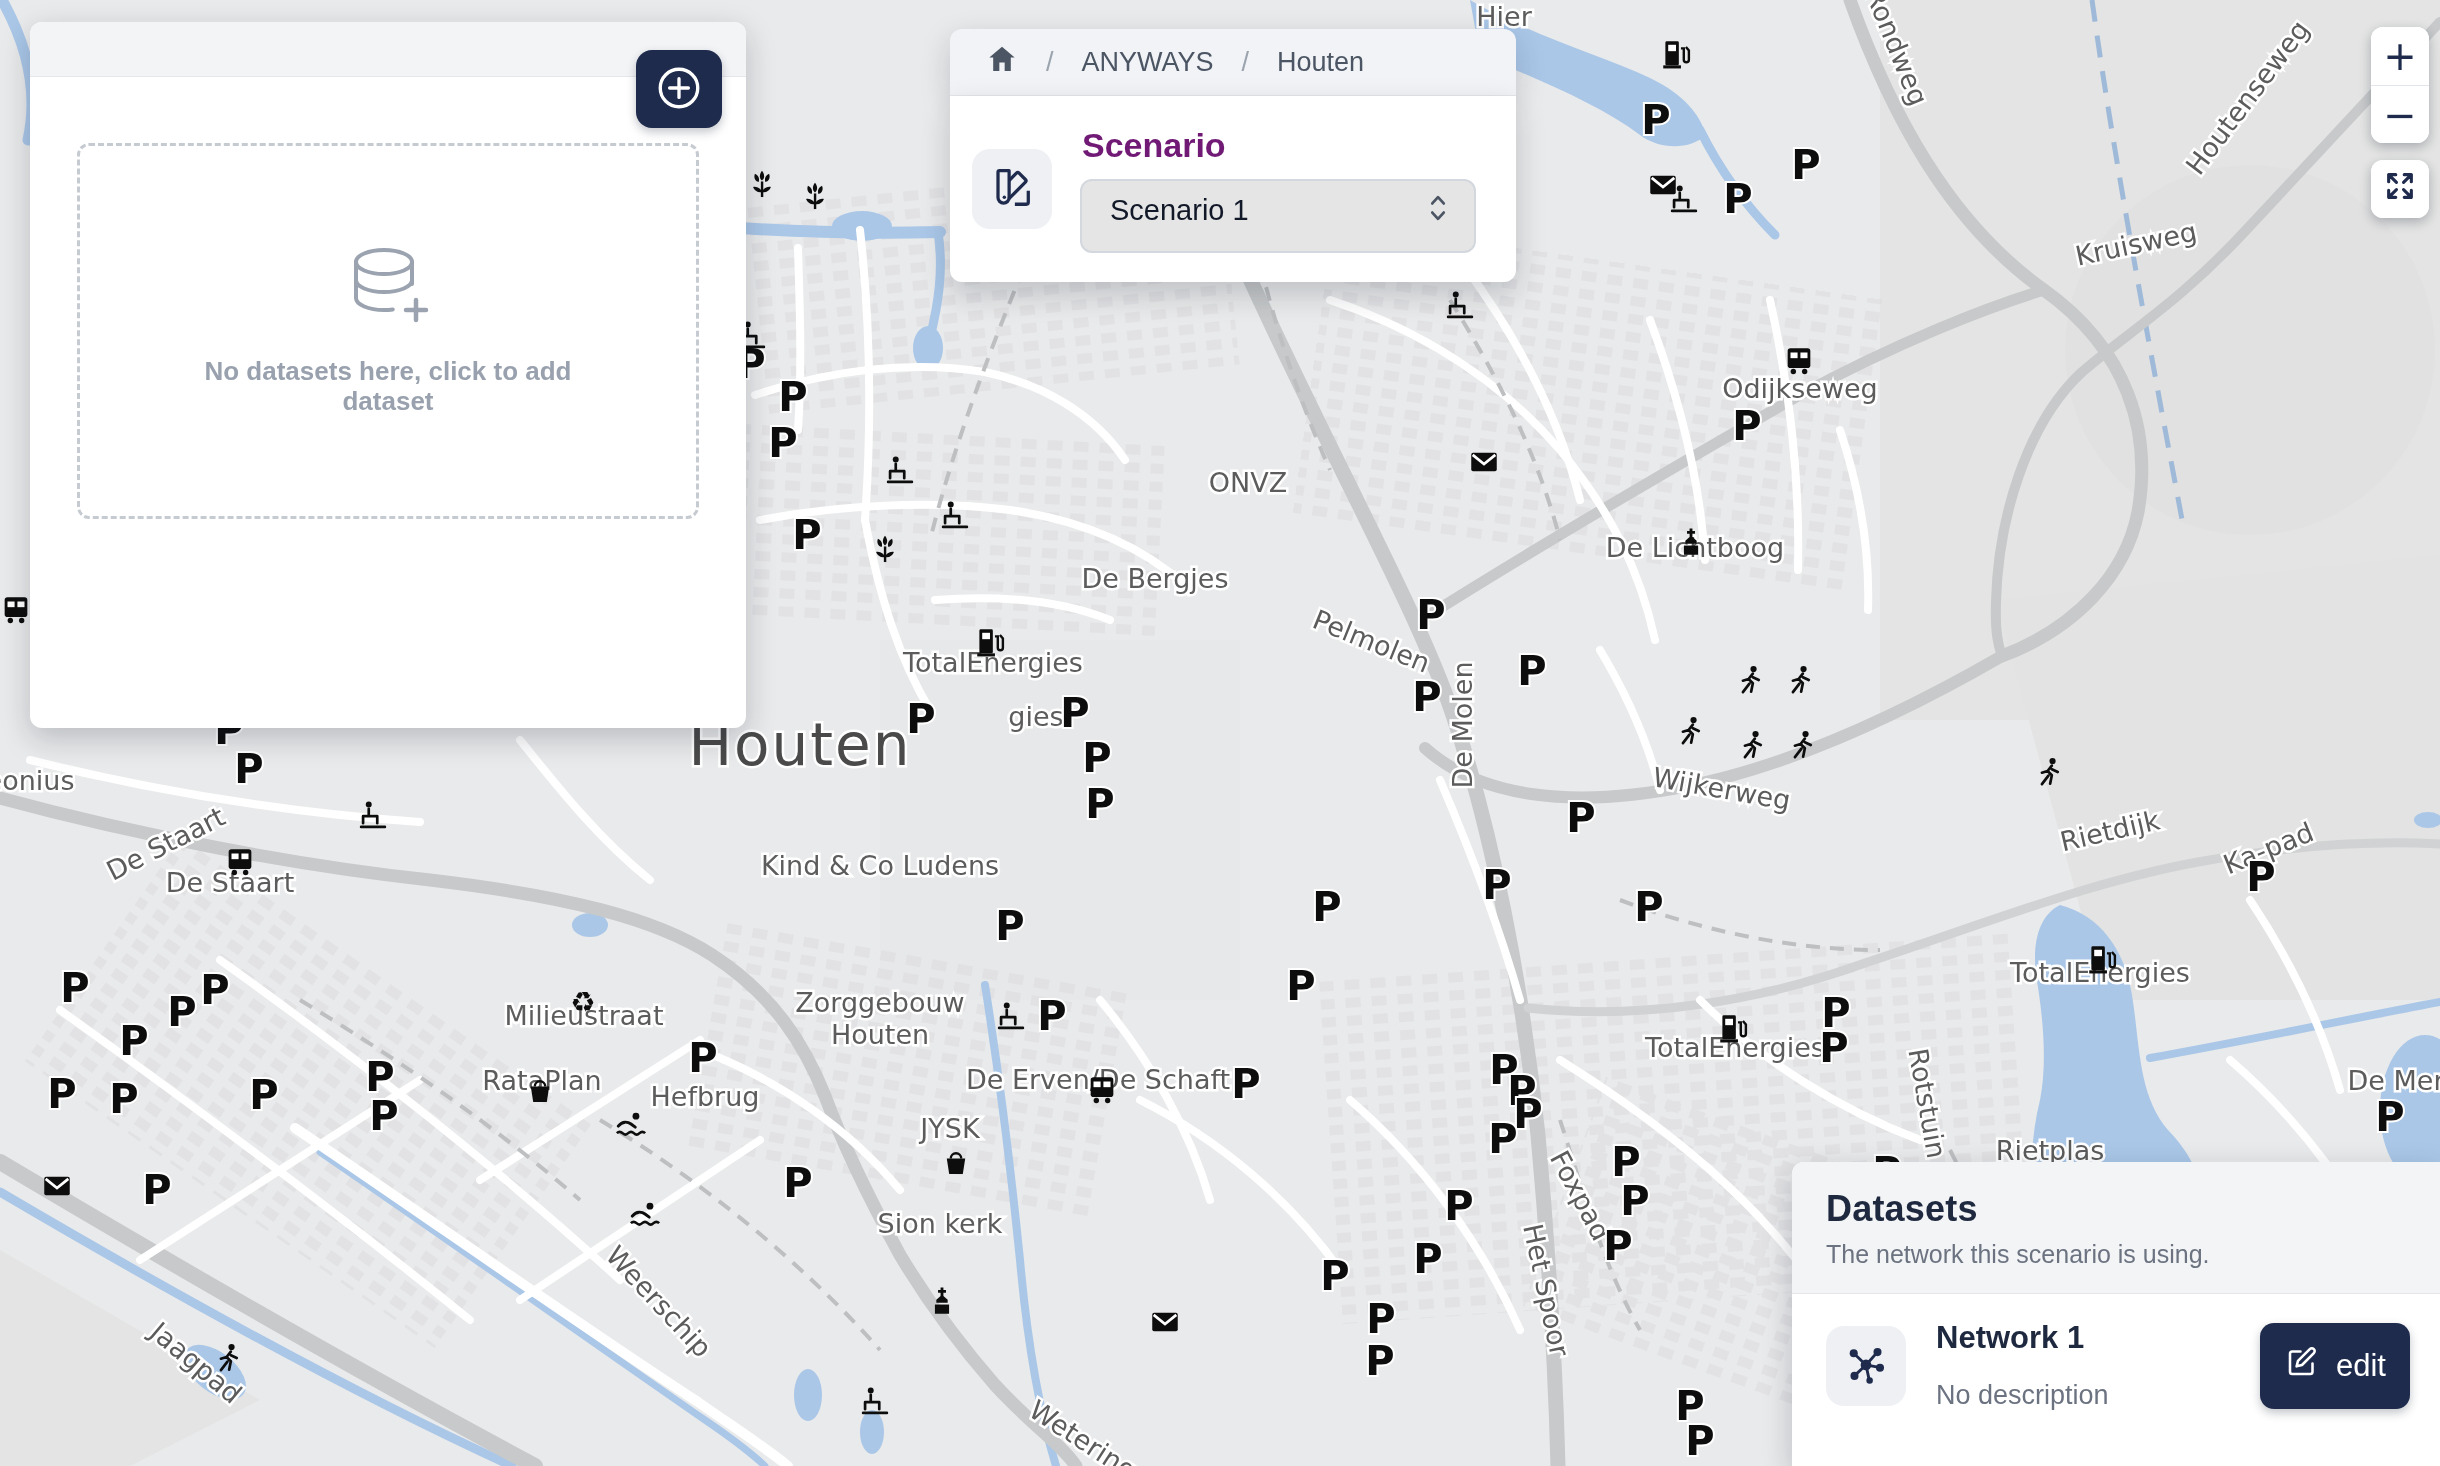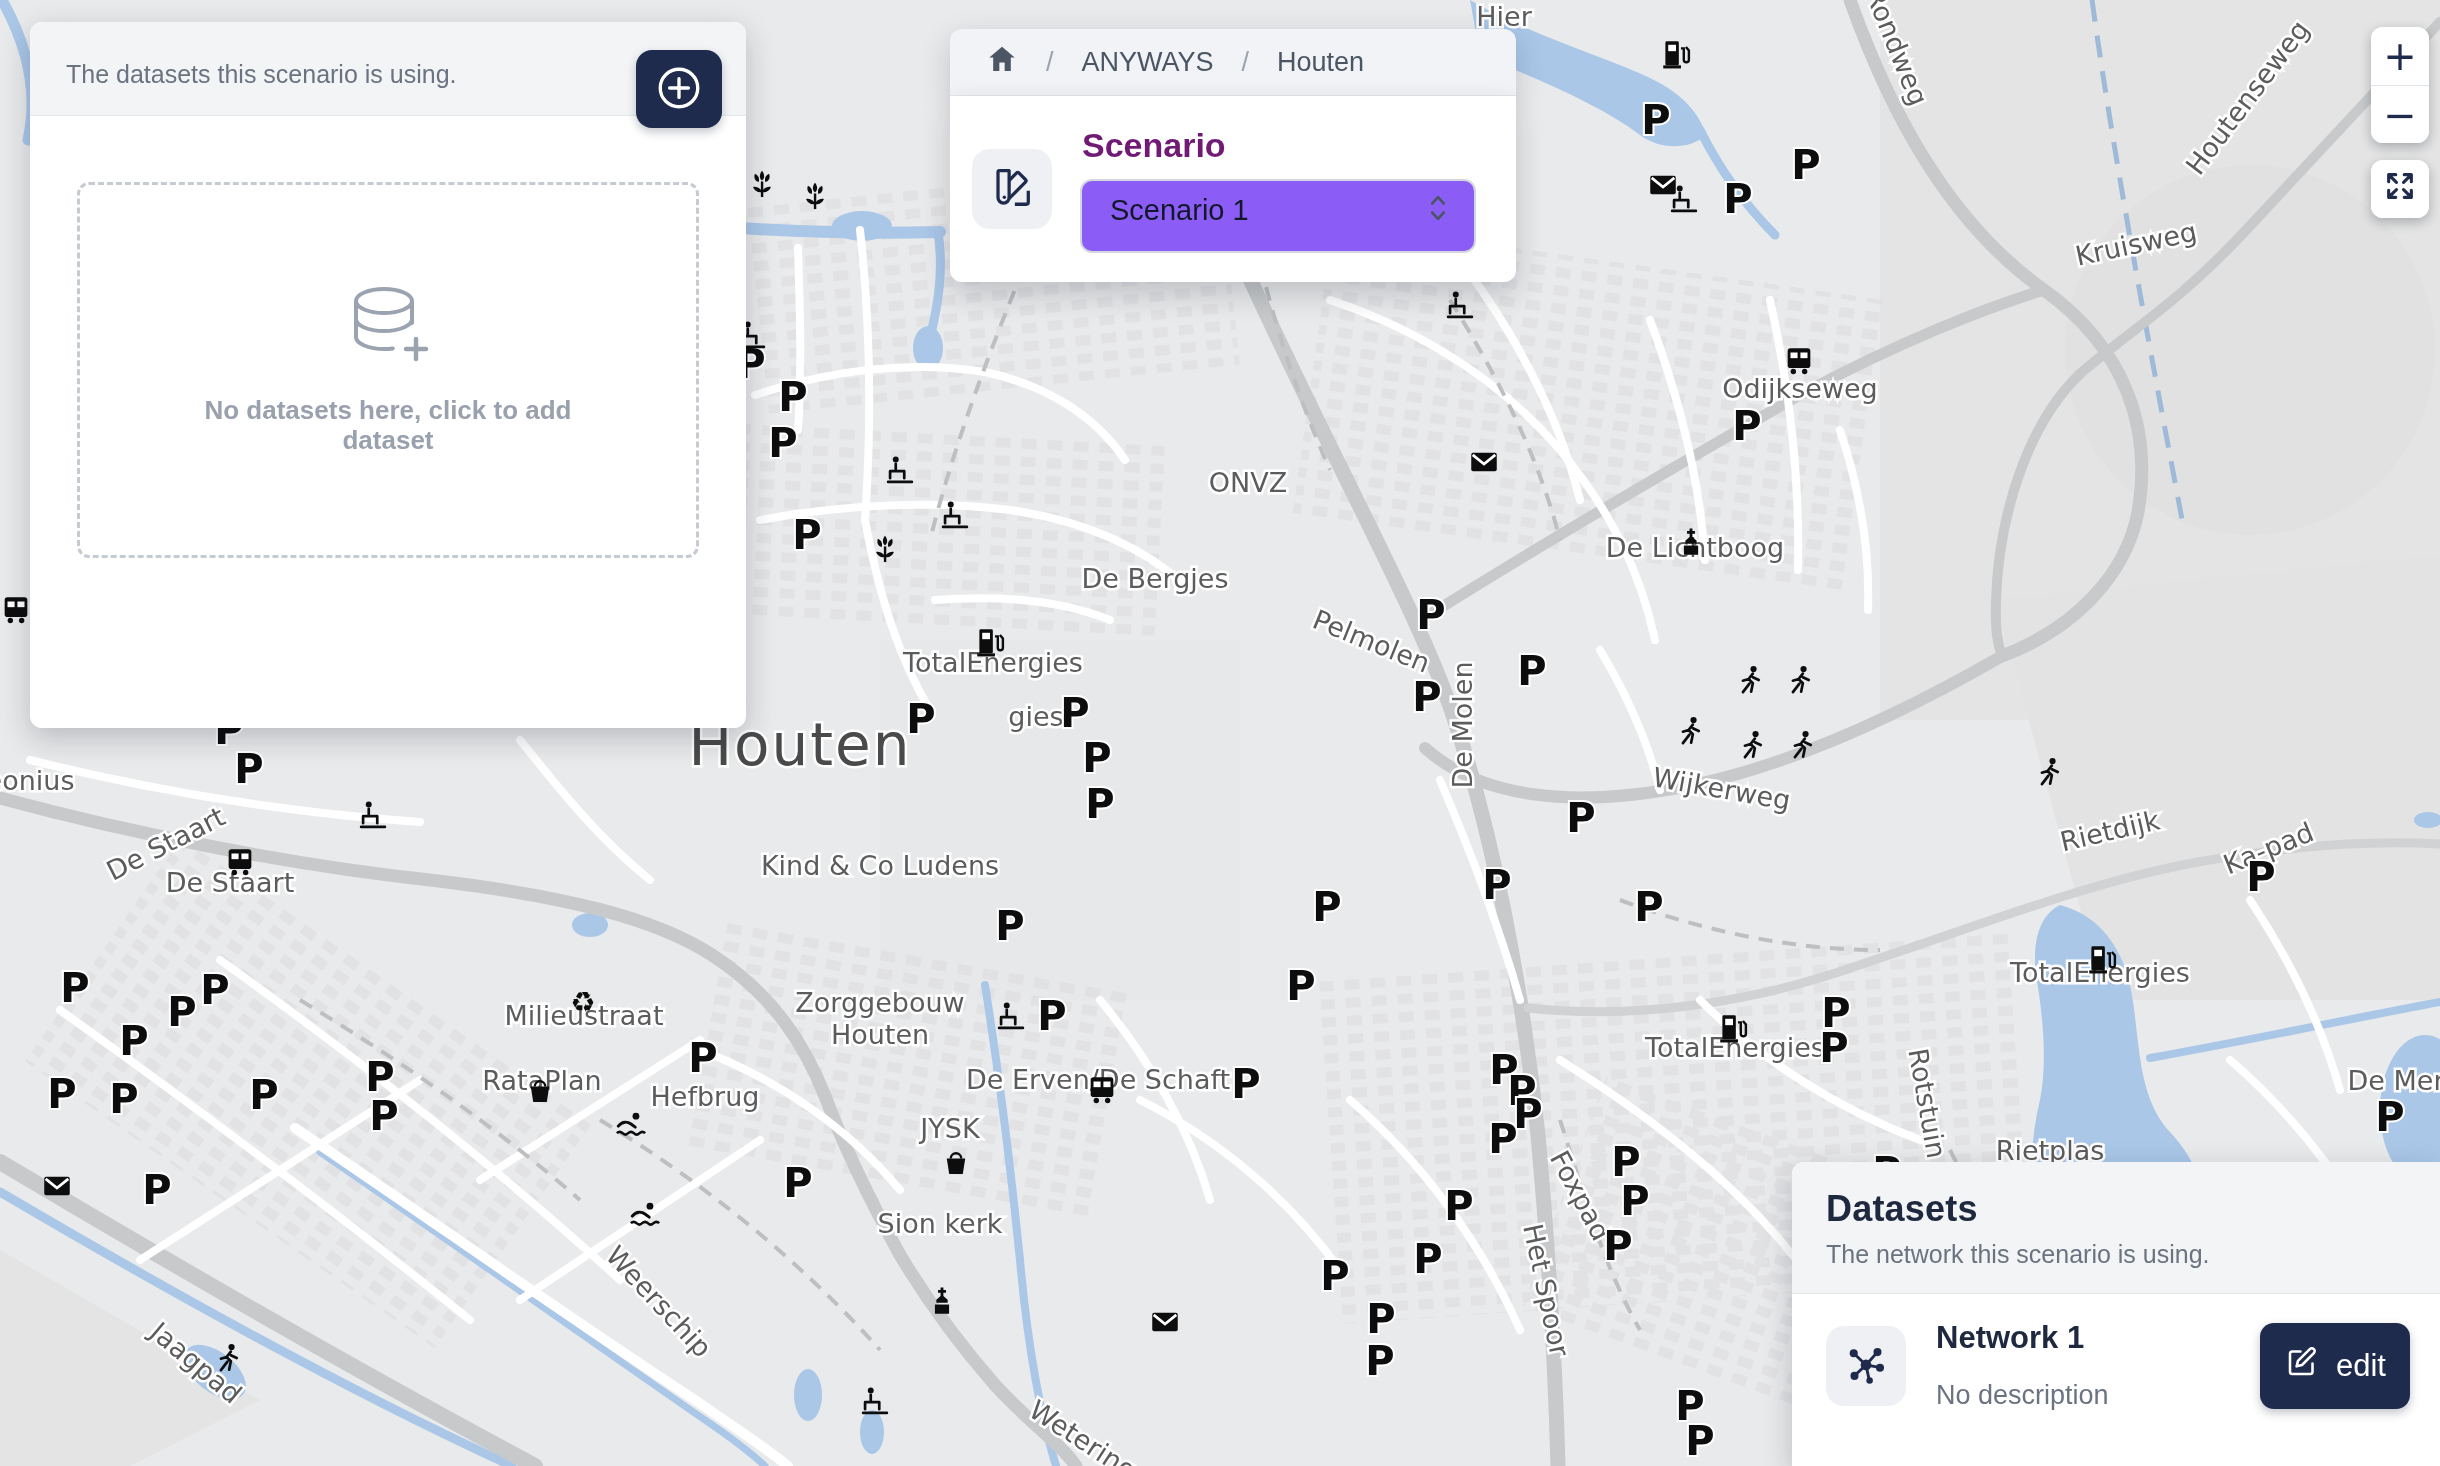--- a/index.html
+++ b/index.html
@@ -68,21 +68,21 @@
     display:flex;align-items:center;padding:0 24px 0 22px;gap:28px;
   }
   .tile{
     width:80px;height:80px;border-radius:18px;background:#eef0f4;
     display:flex;align-items:center;justify-content:center;flex:0 0 auto;
   }
   .scen-col{display:flex;flex-direction:column;}
   .scen-title{margin:0 0 14px 2px;font-size:34px;font-weight:700;color:#701a75;}
   .select{
     width:396px;height:74px;border:2px solid #d3d7de;border-radius:12px;
-    background:#8b5cf6;display:flex;align-items:center;justify-content:space-between;
+    background:#e5e5e5;display:flex;align-items:center;justify-content:space-between;
     padding:0 22px 11px 28px;cursor:pointer;box-sizing:border-box;
   }
   .select-value{font-size:29px;color:#111827;}
   
   .zoomgroup{
     position:absolute;right:11px;width:58px;background:#fff;border-radius:12px;
     box-shadow:0 4px 12px rgba(15,23,42,.28);overflow:hidden;
     display:flex;flex-direction:column;
   }
   #zoom-inout{top:27px;}
@@ -400,21 +400,20 @@
       <use href="#i-play" x="356" y="798" width="34" height="34"></use>
       <use href="#i-play" x="1443" y="288" width="34" height="34"></use>
       <use href="#i-play" x="1667" y="182" width="34" height="34"></use>
       <use href="#i-play" x="994" y="999" width="34" height="34"></use>
       <use href="#i-play" x="858" y="1384" width="34" height="34"></use>
     </g>
 </svg>
 
 <div class="panel" id="datasets-panel">
   <div class="panel-header">
-    <p class="panel-sub">The datasets this scenario is using.</p>
     <button class="add-btn">
       <span>
         <svg width="50" height="50" viewBox="0 0 24 24" fill="none" stroke="#ffffff" stroke-width="1.6" stroke-linecap="round">
           <circle cx="12" cy="12" r="9"></circle>
           <path d="M12,7.5 V16.5 M7.5,12 H16.5"></path>
         </svg>
       </span>
     </button>
   </div>
   <div class="panel-body">

